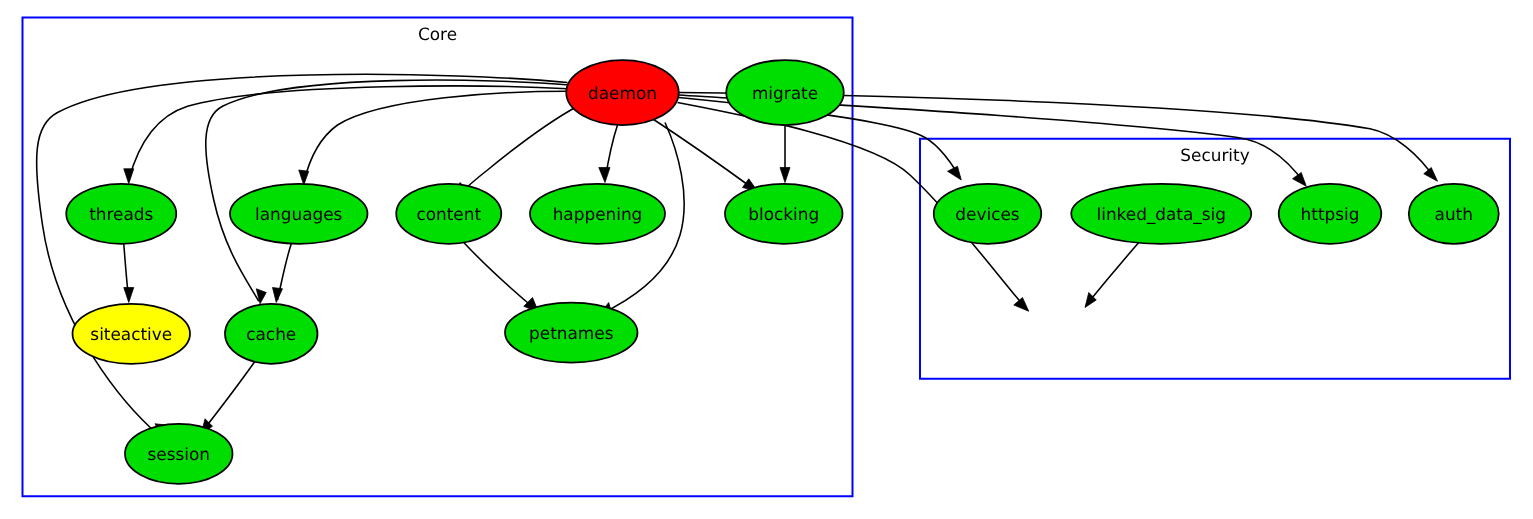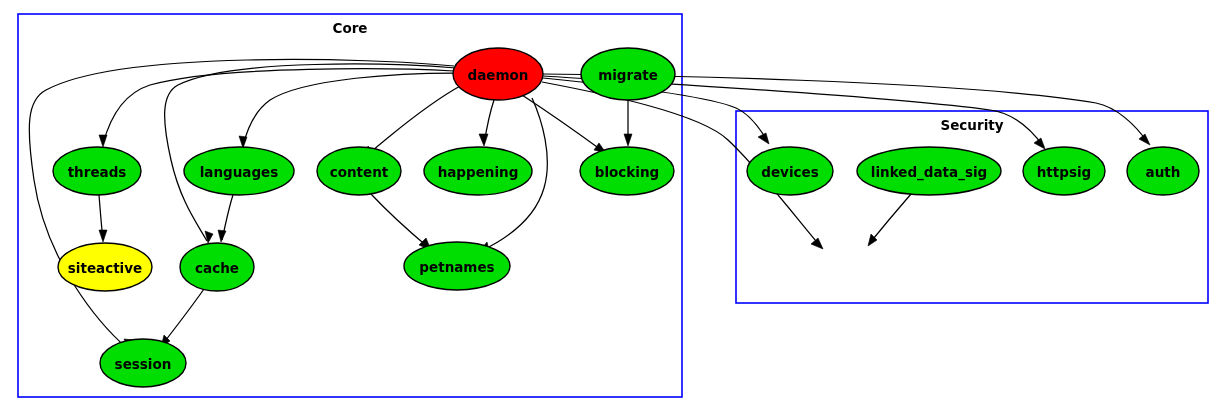--- a/index.html
+++ b/index.html
@@ -1,21 +1,21 @@
 <!DOCTYPE html>
 <html><head>
 <meta charset="utf-8">
 <style>
   html,body{margin:0;padding:0;background:#ffffff;}
   body{
     width:1226px;height:415px;
     font-family:"DejaVu Sans","Liberation Sans",sans-serif;
     overflow:hidden;
   }
-  #stage{position:relative;width:1226px;height:415px;background:#fff;font-weight:bold;}
+  #stage{position:relative;width:1226px;height:415px;background:#fff;}
   svg#graph{position:absolute;top:0;left:0;width:1226px;height:415px;display:block;}
   .node-ellipse{stroke:#000000;stroke-width:1.4;}
   .node-label{font-family:"DejaVu Sans","Liberation Sans",sans-serif;font-size:13.5px;fill:#000000;text-anchor:middle;dominant-baseline:central;}
   .cluster-rect{fill:none;stroke:#0000ff;stroke-width:1.6;}
   .cluster-label{font-family:"DejaVu Sans","Liberation Sans",sans-serif;font-size:13.5px;fill:#000000;text-anchor:middle;dominant-baseline:central;}
   .edge-path{fill:none;stroke:#000000;stroke-width:1.25;}
   .edge-arrow{fill:#000000;stroke:#000000;stroke-width:0.6;}
 </style>
 </head>
 <body>

